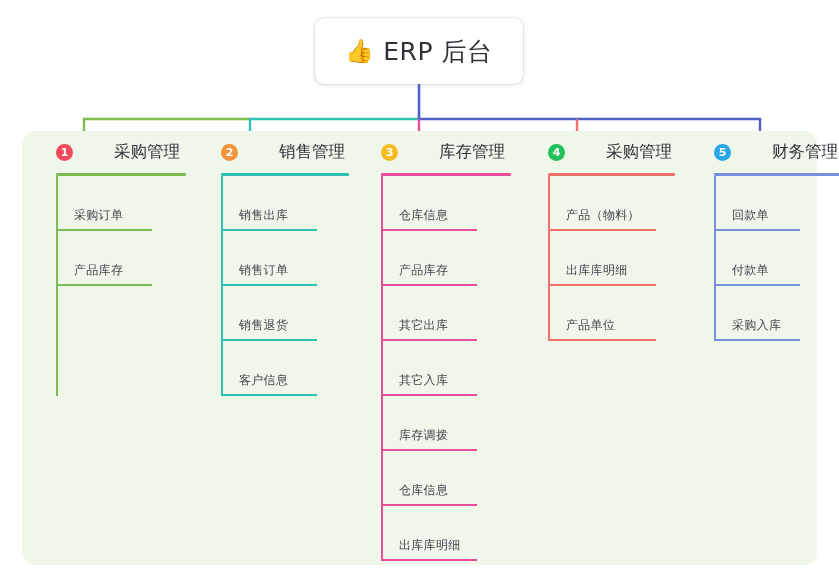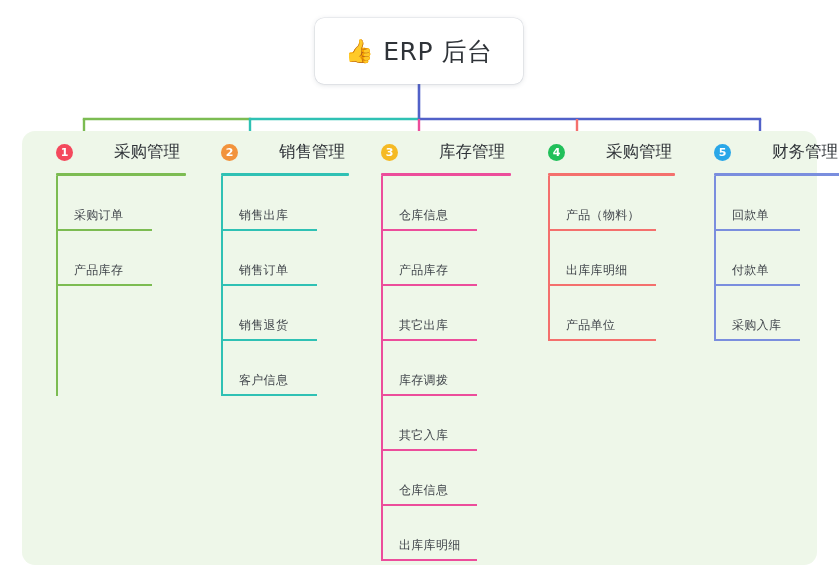--- a/index.html
+++ b/index.html
@@ -237,25 +237,25 @@
           </div>
           <div class="item">
             <span class="item-label">产品库存</span>
             <div class="item-rule" style="width: 96px; background: rgb(236, 77, 155);"></div>
           </div>
           <div class="item">
             <span class="item-label">其它出库</span>
             <div class="item-rule" style="width: 96px; background: rgb(236, 77, 155);"></div>
           </div>
           <div class="item">
+            <span class="item-label">其它入库</span>
+            <div class="item-rule" style="width: 96px; background: rgb(236, 77, 155);"></div>
+          </div>
+          <div class="item">
             <span class="item-label">库存调拨</span>
-            <div class="item-rule" style="width: 96px; background: rgb(236, 77, 155);"></div>
-          </div>
-          <div class="item">
-            <span class="item-label">其它入库</span>
             <div class="item-rule" style="width: 96px; background: rgb(236, 77, 155);"></div>
           </div>
           <div class="item">
             <span class="item-label">仓库信息</span>
             <div class="item-rule" style="width: 96px; background: rgb(236, 77, 155);"></div>
           </div>
           <div class="item">
             <span class="item-label">出库库明细</span>
             <div class="item-rule" style="width: 96px; background: rgb(236, 77, 155);"></div>
           </div>

